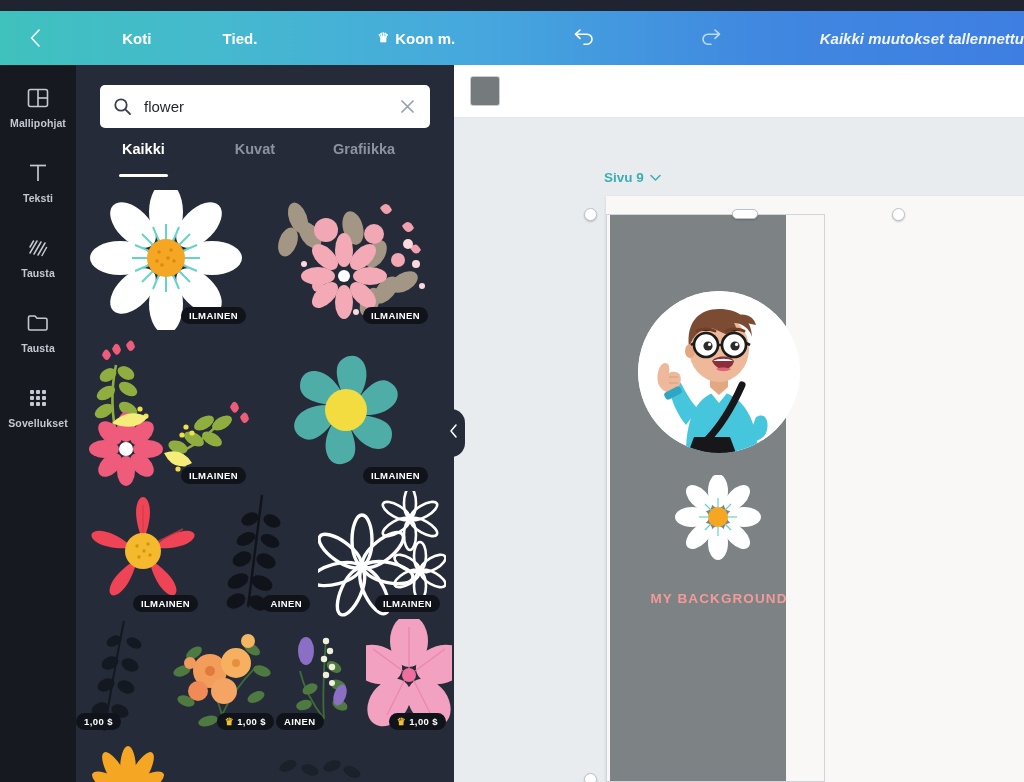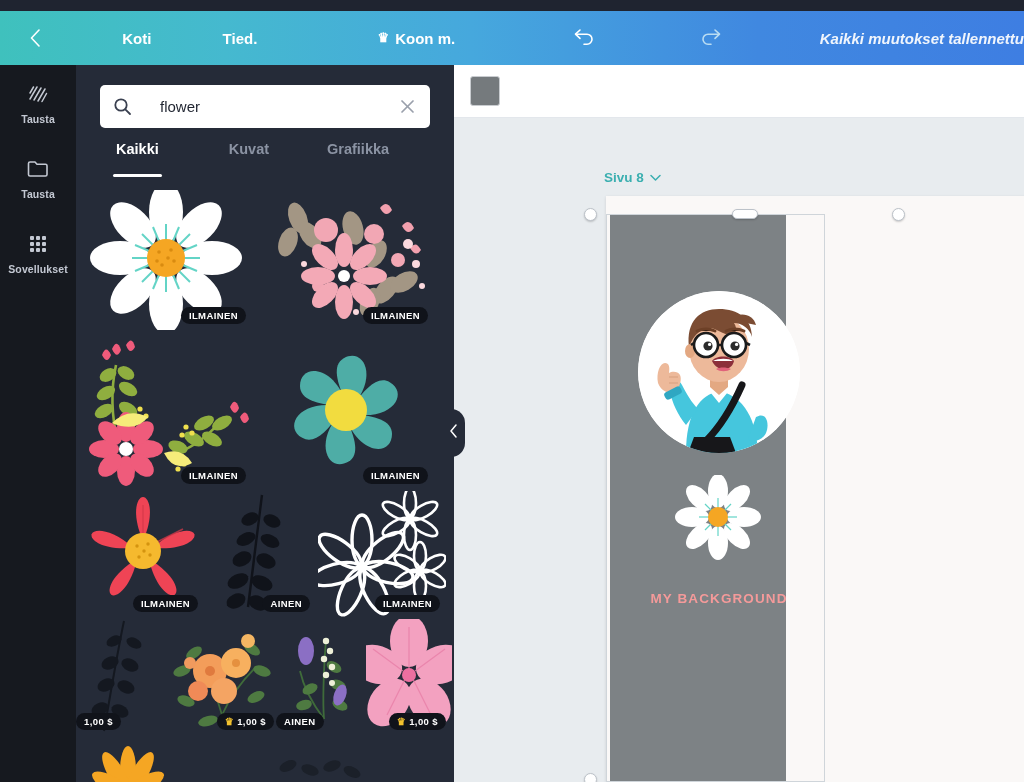--- a/index.html
+++ b/index.html
@@ -56,30 +56,30 @@
     position:absolute; left:76px; top:65px; width:378px; height:717px;
     background:#252b38; z-index:20; overflow:hidden;
   }
   #searchwrap{
     position:absolute; left:24px; top:20px; width:330px; height:43px;
     background:#ffffff; border-radius:5px; display:flex; align-items:center;
   }
   #searchwrap .s-ico{ margin-left:13px; display:flex; }
   #searchinput{
     border:0; outline:0; flex:1; font-size:15px; color:#1f2430;
-    font-family:"Liberation Sans", sans-serif; margin-left:28px; background:transparent;
+    font-family:"Liberation Sans", sans-serif; margin-left:12px; background:transparent;
   }
   #searchclear{ margin-right:14px; cursor:pointer; display:flex; }
 
   #tabs{ position:absolute; left:24px; top:76px; width:330px; height:36px; display:flex; }
   .tab{
     color:#8b93a3; font-size:14.5px; font-weight:bold; cursor:pointer;
     position:relative; padding-bottom:9px;
   }
-  .tab.t1{ margin-left:16px; }
+  .tab.t1{ margin-left:22px; }
   .tab.t2{ margin-left:70px; }
   .tab.t3{ margin-left:58px; }
   .tab.active{ color:#ffffff; }
   .tab.active::after{
     content:""; position:absolute; left:-3px; right:-3px; bottom:0;
     height:3px; background:#ffffff; border-radius:2px;
   }
 
   #grid{
     position:absolute; left:0; top:125px; width:378px; height:592px;
@@ -195,22 +195,41 @@
           <path d="M17 3 L21.5 7.2 L17 11.4" fill="none" stroke="#b9dcf2" stroke-width="1.6" stroke-linecap="round" stroke-linejoin="round"></path>
           <path d="M21.2 7.2 H10 a5 5 0 0 0 0 10 h3" fill="none" stroke="#b9dcf2" stroke-width="1.6" stroke-linecap="round"></path>
         </svg>
     </span>
   </div>
   <div class="tb-item tb-saved">Kaikki muutokset tallennettu</div>
 </div>
 
 <div id="rail">
 
-
-
+  <div class="rail-item" style="margin-top:4px;">
+    <span class="rail-ico">
+      <svg width="24" height="24" viewBox="0 0 24 24">
+          <rect x="2.5" y="3.5" width="19" height="17" rx="2" fill="none" stroke="#c3c8d2" stroke-width="1.6"></rect>
+          <line x1="12" y1="3.5" x2="12" y2="20.5" stroke="#c3c8d2" stroke-width="1.6"></line>
+          <line x1="12" y1="12" x2="21.5" y2="12" stroke="#c3c8d2" stroke-width="1.6"></line>
+        </svg>
+    </span>
+    <span class="rail-label">Mallipohjat</span>
+  </div>
+
+
+  <div class="rail-item">
+    <span class="rail-ico">
+      <svg width="22" height="24" viewBox="0 0 22 24">
+          <line x1="3" y1="4.5" x2="19" y2="4.5" stroke="#c3c8d2" stroke-width="1.7"></line>
+          <line x1="11" y1="4.5" x2="11" y2="20" stroke="#c3c8d2" stroke-width="1.7"></line>
+        </svg>
+    </span>
+    <span class="rail-label">Teksti</span>
+  </div>
 
   <div class="rail-item">
     <span class="rail-ico">
       <svg width="24" height="24" viewBox="0 0 24 24">
         <g stroke="#c3c8d2" stroke-width="1.5" stroke-linecap="round">
           <line x1="4" y1="17" x2="11" y2="5"></line>
             <line x1="8" y1="18" x2="15" y2="6"></line>
           <line x1="12" y1="19" x2="19" y2="7"></line>
             <line x1="16" y1="19.5" x2="20.5" y2="11.5"></line>
           <line x1="4" y1="11" x2="7.5" y2="5"></line>
@@ -701,21 +720,21 @@
   </span>
 </div>
 
 <div id="editor-toolbar">
   <div id="swatch"></div>
 </div>
 
 <div id="canvas-area">
 
   <div id="pagelabel">
-    <span>Sivu 8</span>
+    <span>Sivu 9</span>
     <span>
       <svg width="11" height="8" viewBox="0 0 11 8">
           <path d="M1 1.5 L5.5 6 L10 1.5" fill="none" stroke="#3bafb0" stroke-width="1.5" stroke-linecap="round" stroke-linejoin="round"></path>
         </svg>
     </span>
   </div>
 
   <div id="sheet">
 
     <div id="leftcol">

